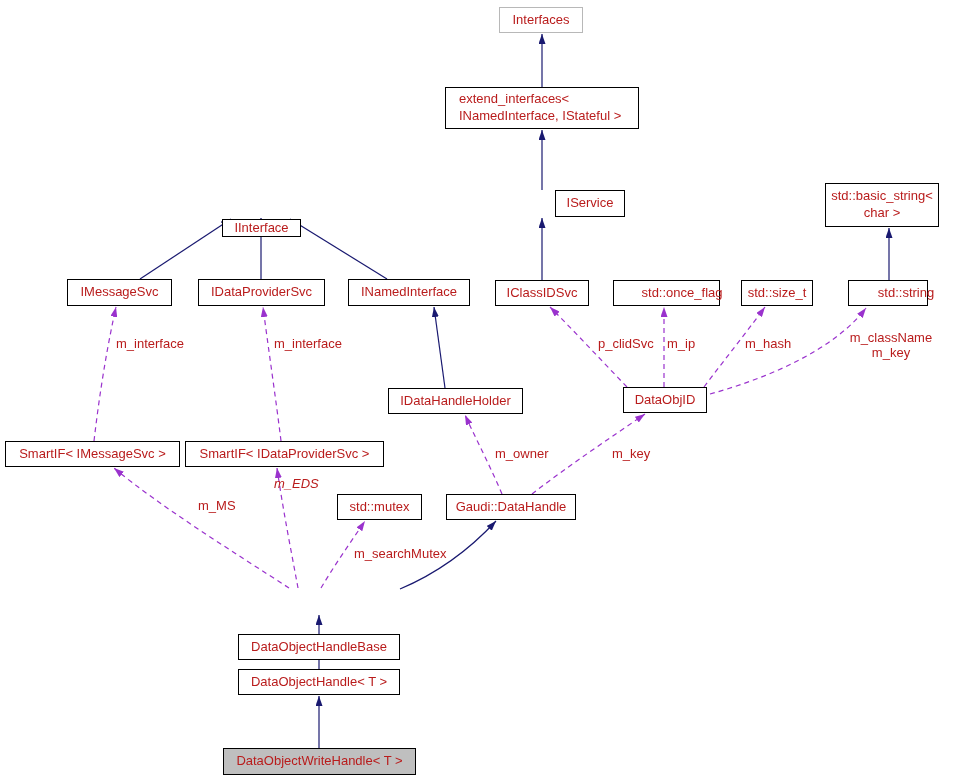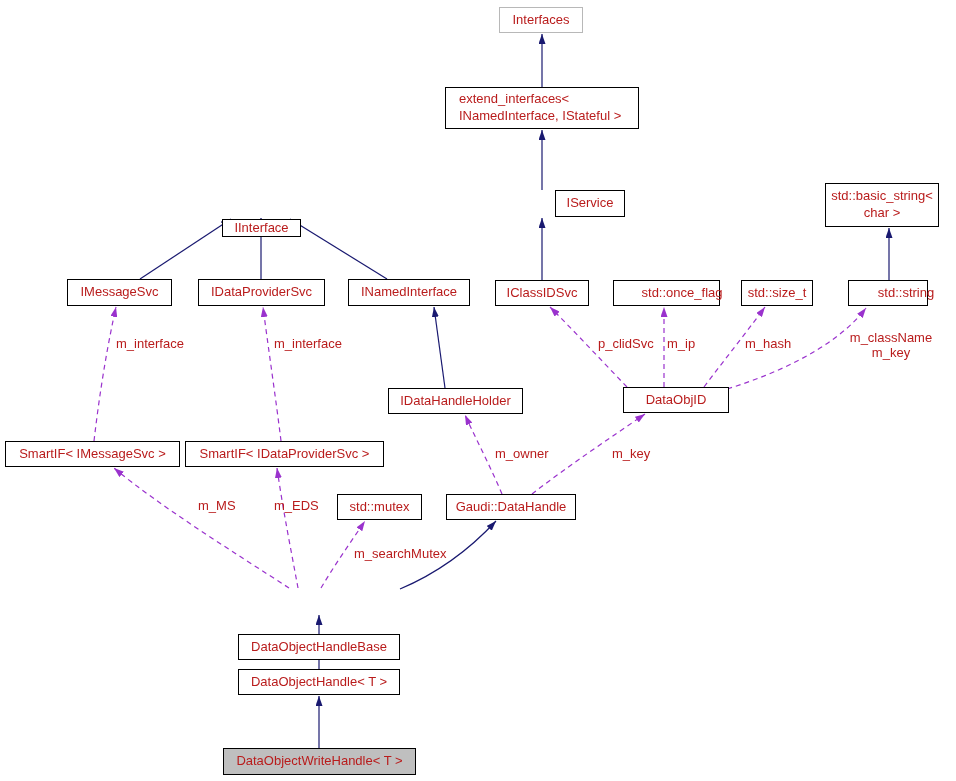--- a/index.html
+++ b/index.html
@@ -132,21 +132,21 @@
 
   <div class="node" style="left:825px; top:183px; width:114px; height:44px;">
     <span>std::basic_string&lt;</span>
     <span>char &gt;</span>
   </div>
 
   <div class="node" style="left:388px; top:388px; width:135px; height:26px;align-items:center;">
     <span>IDataHandleHolder</span>
   </div>
 
-  <div class="node" style="left:623px; top:387px; width:106px; height:26px;">
+  <div class="node" style="left:623px; top:387px; width:84px; height:26px;">
     <span>DataObjID</span>
   </div>
 
   <div class="node" style="left:5px; top:441px; width:175px; height:26px;">
     <span>SmartIF&lt; IMessageSvc &gt;</span>
   </div>
 
   <div class="node" style="left:185px; top:441px; width:199px; height:26px;">
     <span>SmartIF&lt; IDataProviderSvc &gt;</span>
   </div>
@@ -176,16 +176,16 @@
   <div class="edge-label" style="left:598px; top:337px;">p_clidSvc</div>
   <div class="edge-label" style="left:667px; top:337px;">m_ip</div>
   <div class="edge-label" style="left:745px; top:337px;">m_hash</div>
   <div class="edge-label center" style="left:845px; top:331px; width:92px;">
     <span>m_className</span>
     <span>m_key</span>
   </div>
   <div class="edge-label" style="left:495px; top:447px;">m_owner</div>
   <div class="edge-label" style="left:612px; top:447px;">m_key</div>
   <div class="edge-label" style="left:198px; top:499px;">m_MS</div>
-  <div class="edge-label" style="left:274px; top:499px;">m_EDS</div>
+  <div class="edge-label" style="left:274px; top:477px;font-style:italic;">m_EDS</div>
   <div class="edge-label" style="left:354px; top:547px;">m_searchMutex</div>
 
 </div>
 
 </body></html>

